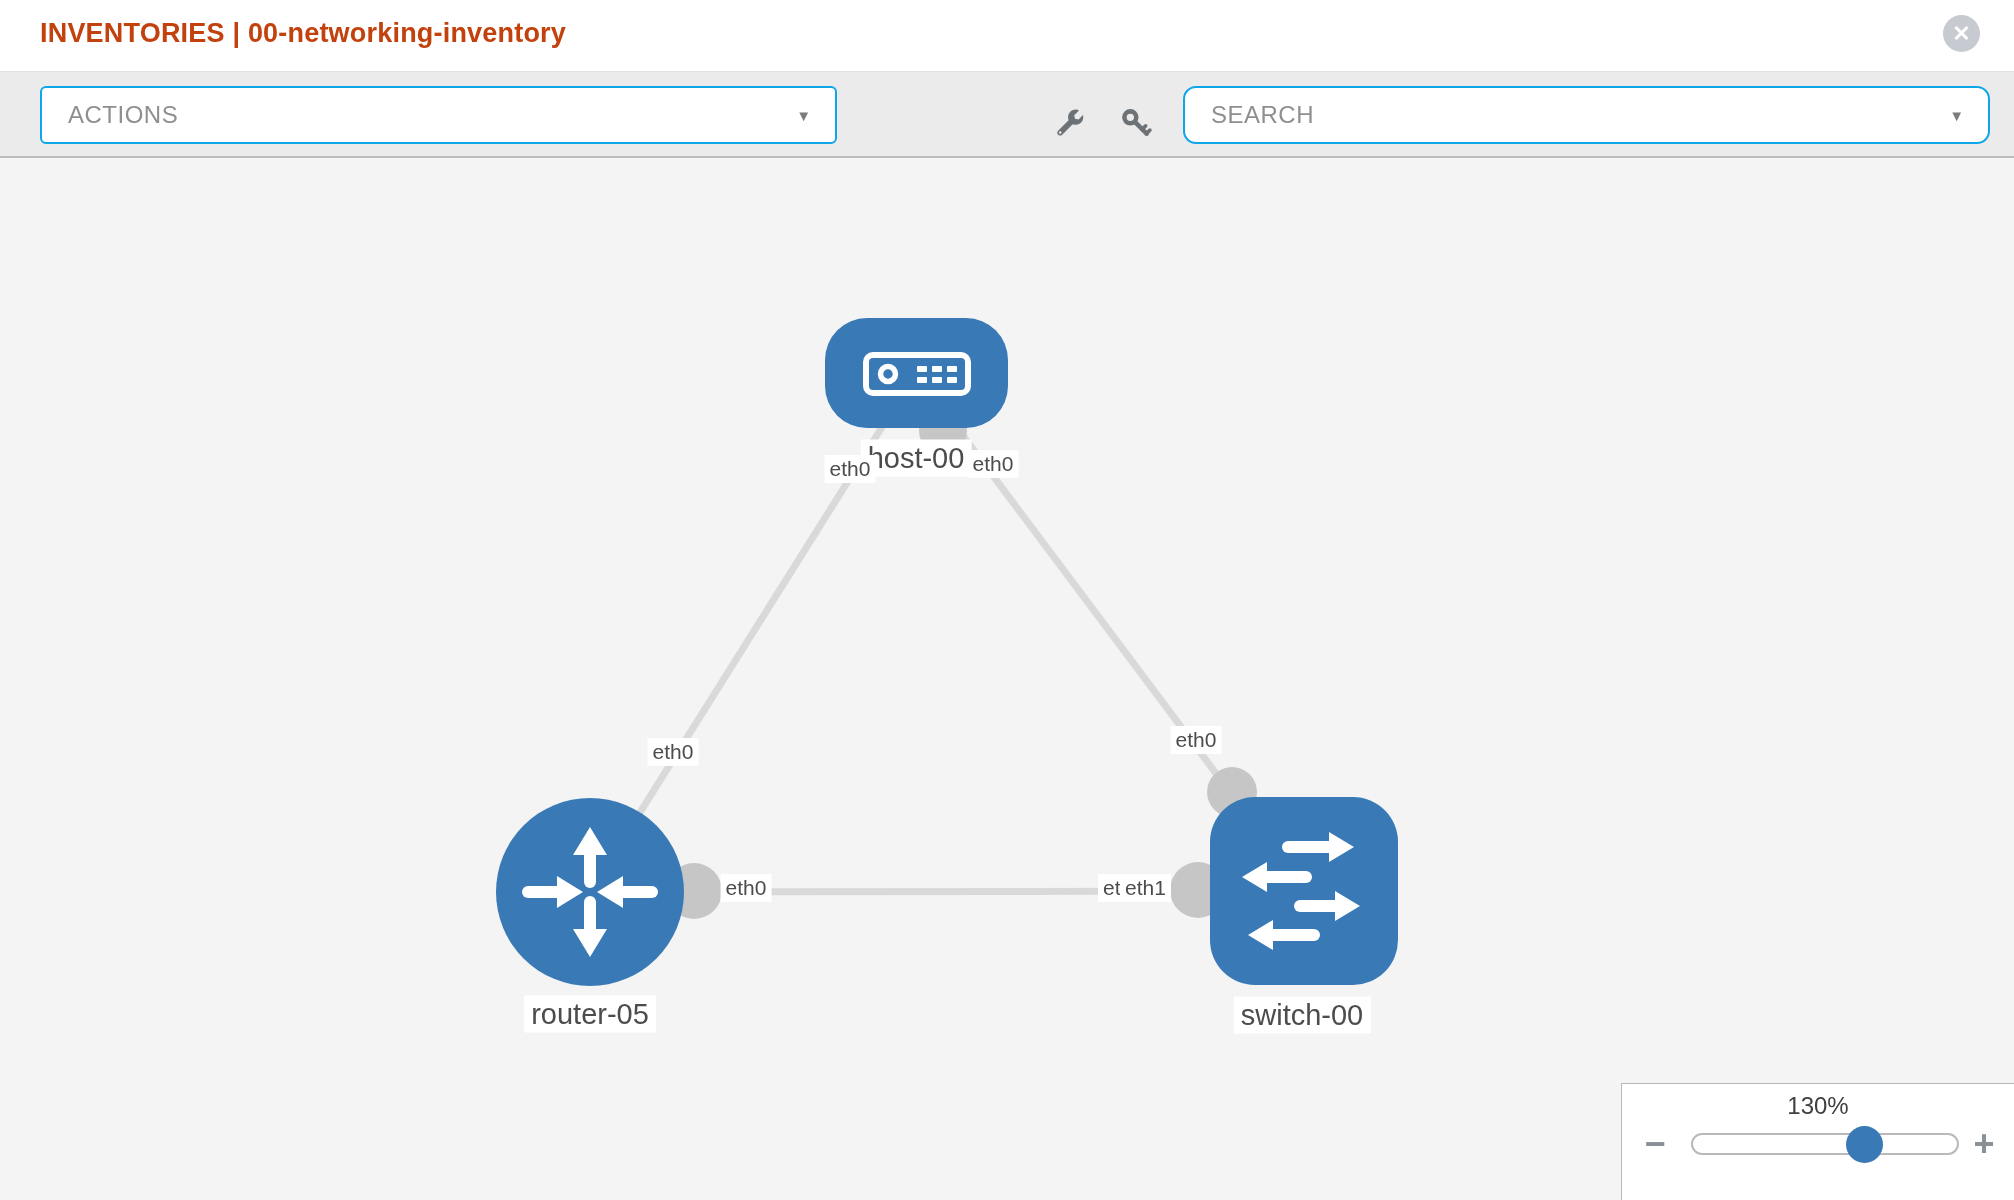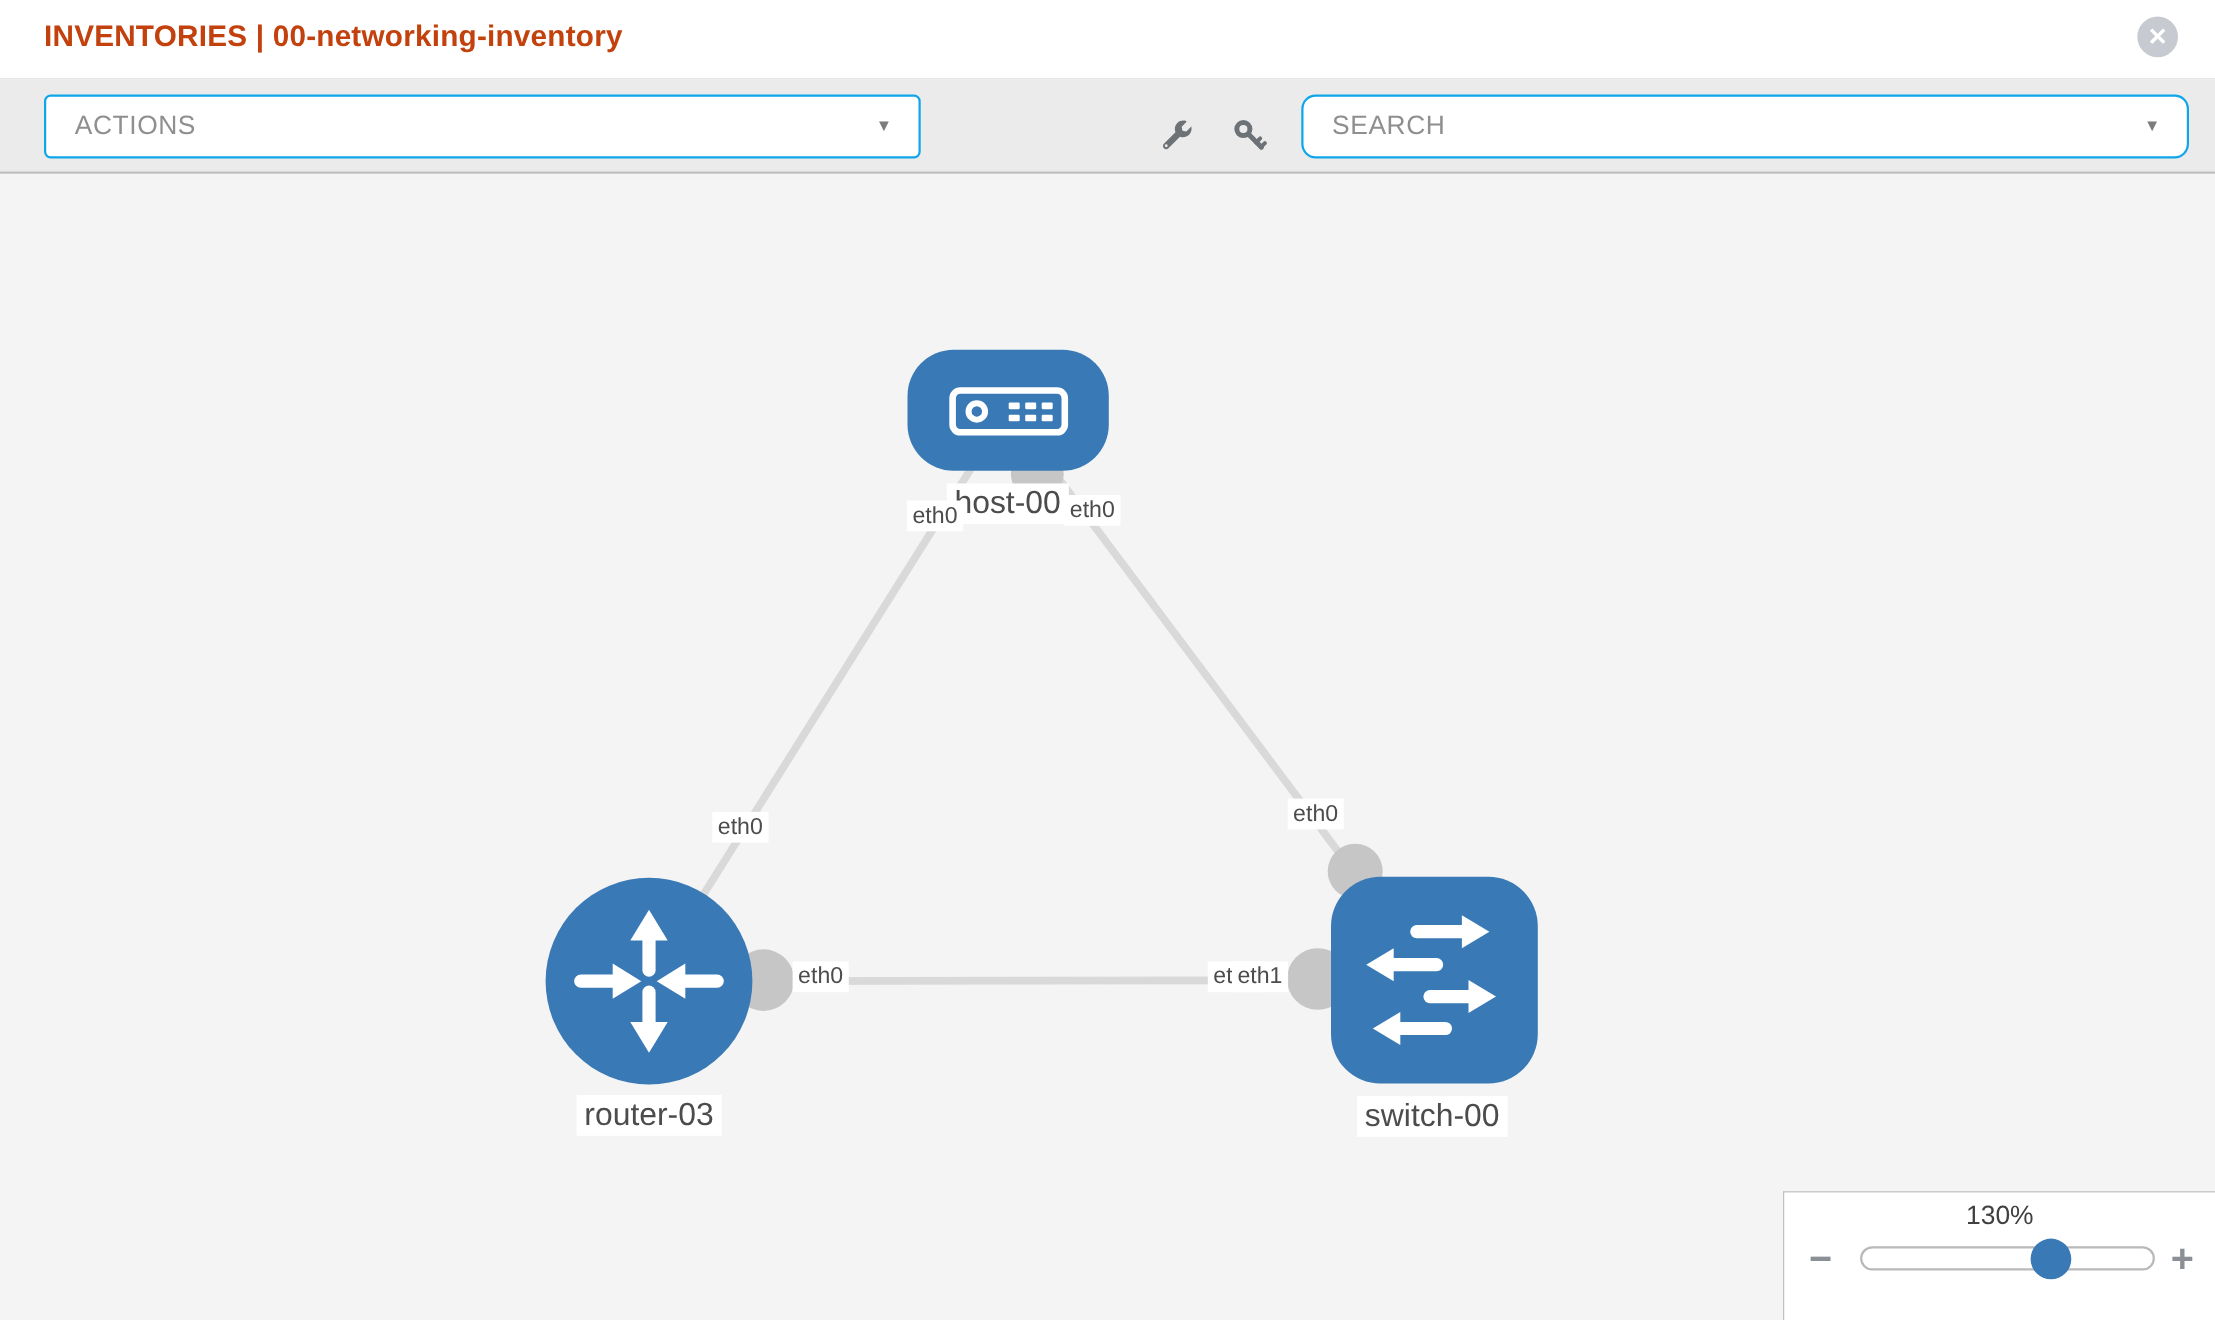--- a/index.html
+++ b/index.html
@@ -136,21 +136,21 @@
         <polygon points="-37,-29 -37,1 -62,-14" stroke="none"></polygon>
         <line x1="-4" y1="15" x2="34" y2="15"></line>
         <polygon points="31,0 31,30 56,15" stroke="none"></polygon>
         <line x1="10" y1="44" x2="-34" y2="44"></line>
         <polygon points="-31,29 -31,59 -56,44" stroke="none"></polygon>
       </g>
     </svg>
   </div>
 
   <div class="dlabel node-label" style="left:916px; top:300px;">host-00</div>
-  <div class="dlabel node-label" style="left:590px; top:856px;">router-03</div>
+  <div class="dlabel node-label" style="left:590px; top:856px;">router-05</div>
   <div class="dlabel node-label" style="left:1302px; top:857px;">switch-00</div>
 
   <div class="dlabel if-label" style="left:850px; top:311px;">eth0</div>
   <div class="dlabel if-label" style="left:993px; top:306px;">eth0</div>
   <div class="dlabel if-label" style="left:673px; top:594px;">eth0</div>
   <div class="dlabel if-label" style="left:1196px; top:582px;">eth0</div>
   <div class="dlabel if-label" style="left:746px; top:730px;">eth0</div>
 
   <div class="if-label-abs" style="left:1098px; top:716px;">eth1</div>
   <div class="if-label-abs" style="left:1120px; top:716px;">eth1</div>

